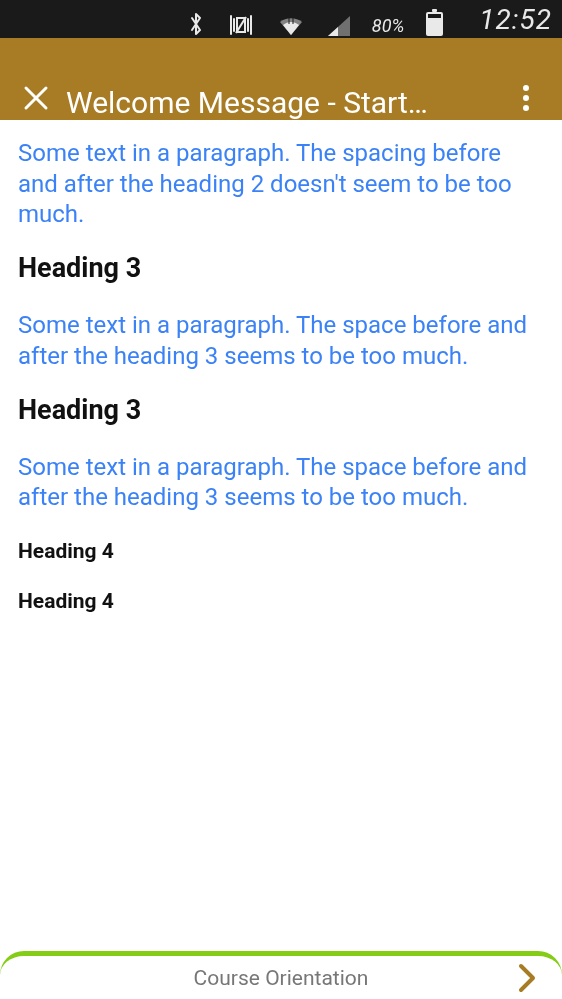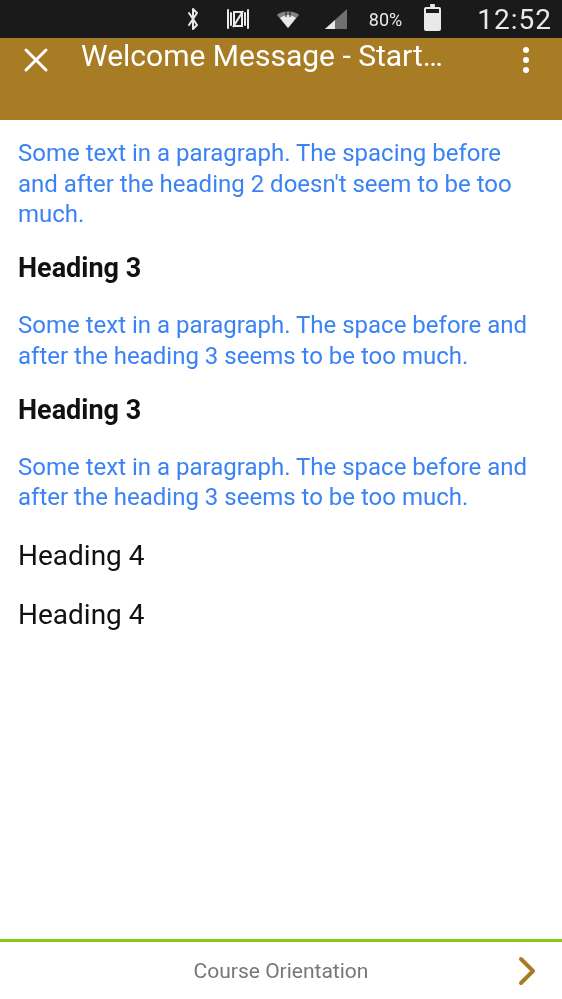--- a/index.html
+++ b/index.html
@@ -16,43 +16,43 @@
       background: #1a1a1a;
       color: #e9e9e9;
       display: flex;
       align-items: center;
       justify-content: flex-end;
       padding: 0 10px;
       font-size: 20px;
     }
     .status-icons {
       display: flex;
-      align-items: center;
+      align-items: flex-end;
       gap: 24px;
+      font-style: italic;
     }
     .status-icons svg { display: block; }
     .battery-pct {
       font-size: 18px;
       margin-left: -2px;
       margin-right: -2px;
     }
     .clock {
       font-size: 28px;
       font-weight: 400;
       letter-spacing: 1px;
       margin-left: 12px;
     }
     .app-bar {
       height: 82px;
       background: #a87c24;
       color: #ffffff;
       display: flex;
-      align-items: flex-start;
+      align-items: flex-end;
       padding: 0 14px;
-      gap: 15px;
     }
     .app-bar .close-btn {
       width: 44px;
       height: 44px;
       display: flex;
       align-items: center;
       justify-content: center;
       cursor: pointer;
     }
     .app-bar .title {
@@ -87,45 +87,46 @@
       color: #111;
     }
     .content h3.h3 {
       font-size: 27px;
       font-weight: 700;
       margin-top: 22px;
       margin-bottom: 26px;
       color: #111;
     }
     .content h4.h4 {
-      font-size: 28px;
-      font-weight: 400;
+      font-size: 21px;
+      font-weight: 700;
       margin-top: 26px;
       margin-bottom: 26px;
       color: #111;
     }
     .content p {
       font-size: 24px;
       line-height: 1.28;
       color: #3b82f6;
       margin-bottom: 4px;
     }
     .bottom-bar {
       position: absolute;
       left: 0;
       right: 0;
       bottom: 0;
-      height: 60px;
+      height: 48px;
       background: #ffffff;
-      border-top: 3px solid #84cc16;
+      border-top: 5px solid #84cc16;
       display: flex;
       align-items: center;
       justify-content: center;
       color: #777;
       font-size: 21px;
+      border-radius: 25px;
     }
     .bottom-bar .label {
       flex: 0 0 auto;
     }
     .bottom-bar .next-btn {
       position: absolute;
       right: 10px;
       top: 0;
       bottom: 0;
       width: 50px;

